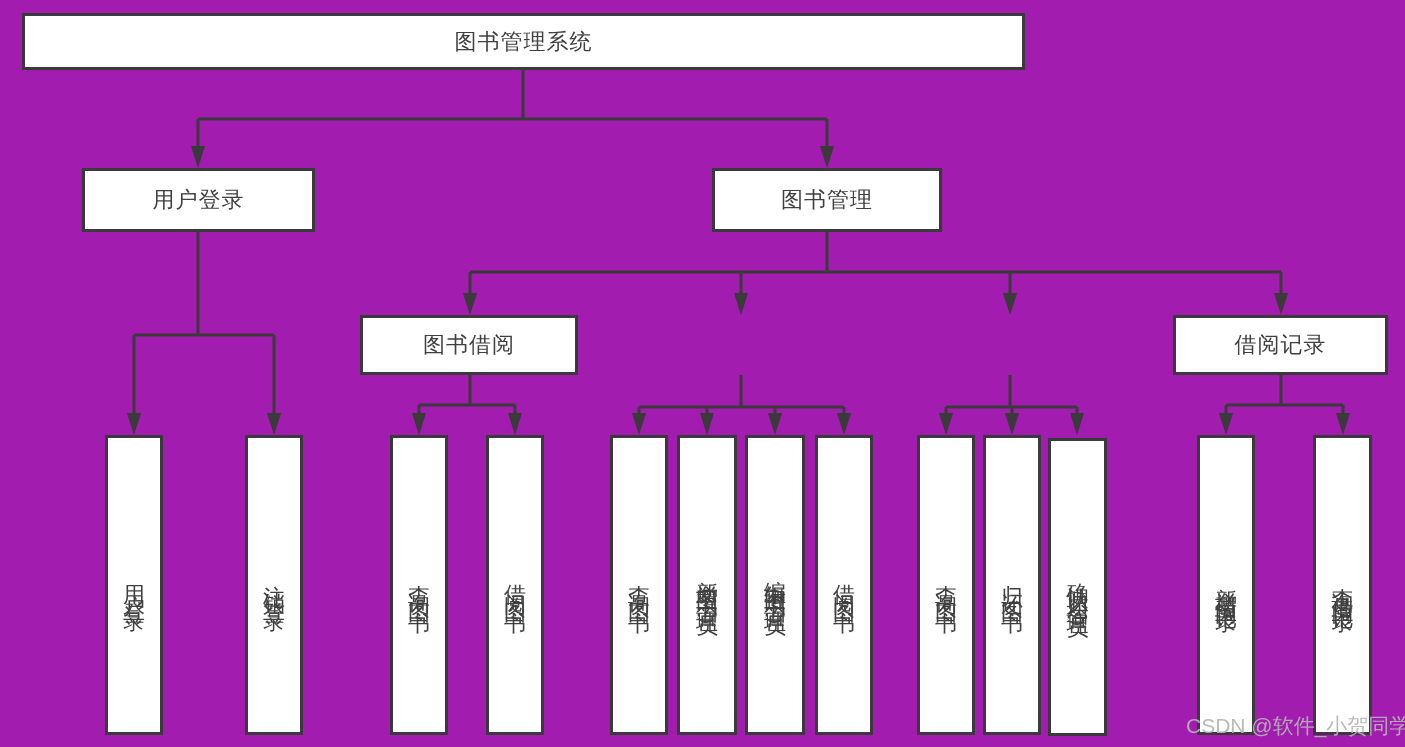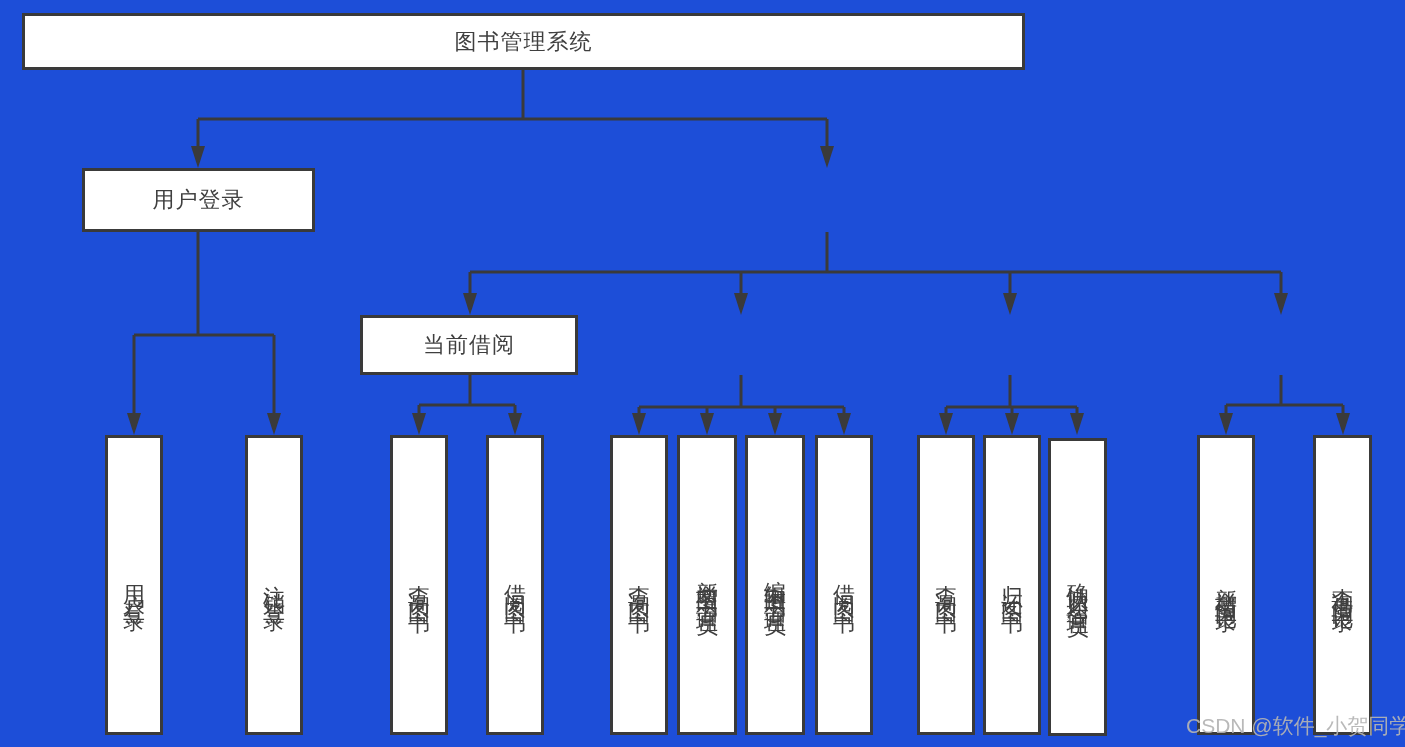--- a/index.html
+++ b/index.html
@@ -11,21 +11,21 @@
     font-family: "Liberation Sans", "DejaVu Sans", sans-serif;
     width: 1405px;
     height: 747px;
     position: relative;
     overflow: hidden;
   }
   #stage {
     position: relative;
     width: 1405px;
     height: 747px;
-    background: #1d4ed8;
+    background: #a21caf;
   }
   svg.connectors {
     position: absolute;
     left: 0;
     top: 0;
     z-index: 1;
   }
   .node {
     position: absolute;
     box-sizing: border-box;
@@ -136,23 +136,29 @@
     </g>
   </svg>
 
   <div class="node h" style="left:22px;top:13px;width:1003px;height:57px">
     <span>图书管理系统</span>
   </div>
 
   <div class="node h" style="left:82px;top:168px;width:233px;height:64px">
     <span>用户登录</span>
   </div>
+  <div class="node h" style="left:712px;top:168px;width:230px;height:64px">
+    <span>图书管理</span>
+  </div>
 
   <div class="node h" style="left:360px;top:315px;width:218px;height:60px">
-    <span>当前借阅</span>
+    <span>图书借阅</span>
+  </div>
+  <div class="node h" style="left:1173px;top:315px;width:215px;height:60px">
+    <span>借阅记录</span>
   </div>
 
   <div class="node v" style="left:105px;top:435px;width:58px;height:300px">
     <span>用户登录</span>
   </div>
   <div class="node v" style="left:245px;top:435px;width:58px;height:300px">
     <span>注销登录</span>
   </div>
 
   <div class="node v" style="left:390px;top:435px;width:58px;height:300px">

